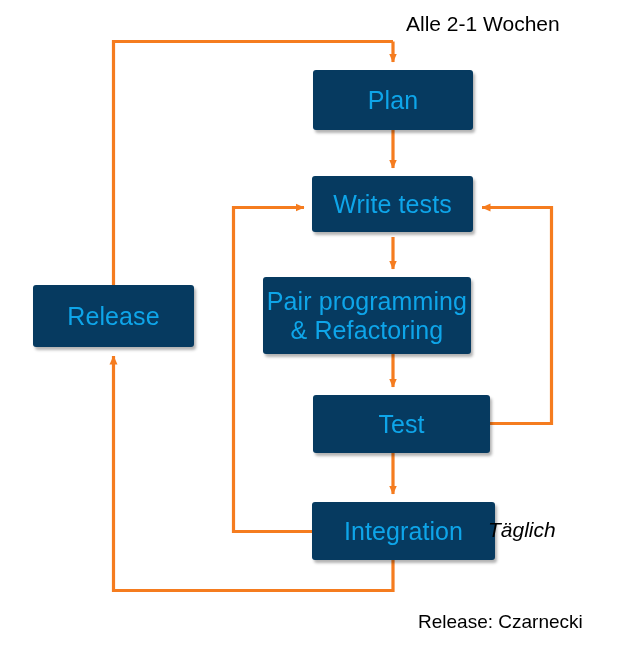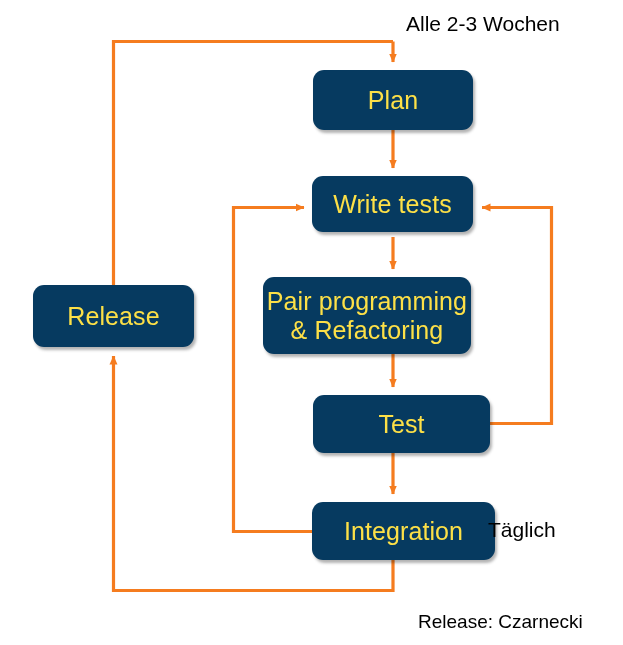--- a/index.html
+++ b/index.html
@@ -24,23 +24,23 @@
   svg.flow {
     position: absolute;
     left: 0;
     top: 0;
     width: 623px;
     height: 645px;
   }
   .node {
     position: absolute;
     background: #063a60;
-    border-radius: 11px;
+    border-radius: 3px;
     box-shadow: 2px 3px 3px rgba(0,0,0,0.30);
-    color: #fde047;
+    color: #0ea5e9;
     display: flex;
     align-items: center;
     justify-content: center;
     text-align: center;
     line-height: 1.16;
     font-weight: normal;
     letter-spacing: 0.1px;
     box-sizing: border-box;
   }
   .node span { display: block; white-space: pre-line; }
@@ -110,19 +110,19 @@
   </div>
 
   <div class="node" style="left:312px; top:502px; width:183px; height:58px; font-size:25px;text-align:center;">
     <span>Integration</span>
   </div>
 
   <div class="node" style="left:33px; top:285px; width:161px; height:62px; font-size:25px;">
     <span>Release</span>
   </div>
 
-  <div class="label" style="left:406px; top:12px; font-size:21px;">Alle 2-3 Wochen</div>
+  <div class="label" style="left:406px; top:12px; font-size:21px;">Alle 2-1 Wochen</div>
 
-  <div class="label" style="left:488px; top:518px; font-size:21px;">Täglich</div>
+  <div class="label" style="left:488px; top:518px; font-size:21px;font-style:italic;">Täglich</div>
 
   <div class="label" style="left:418px; top:611px; font-size:19px;">Release: Czarnecki</div>
 
 </div>
 
 </body></html>

